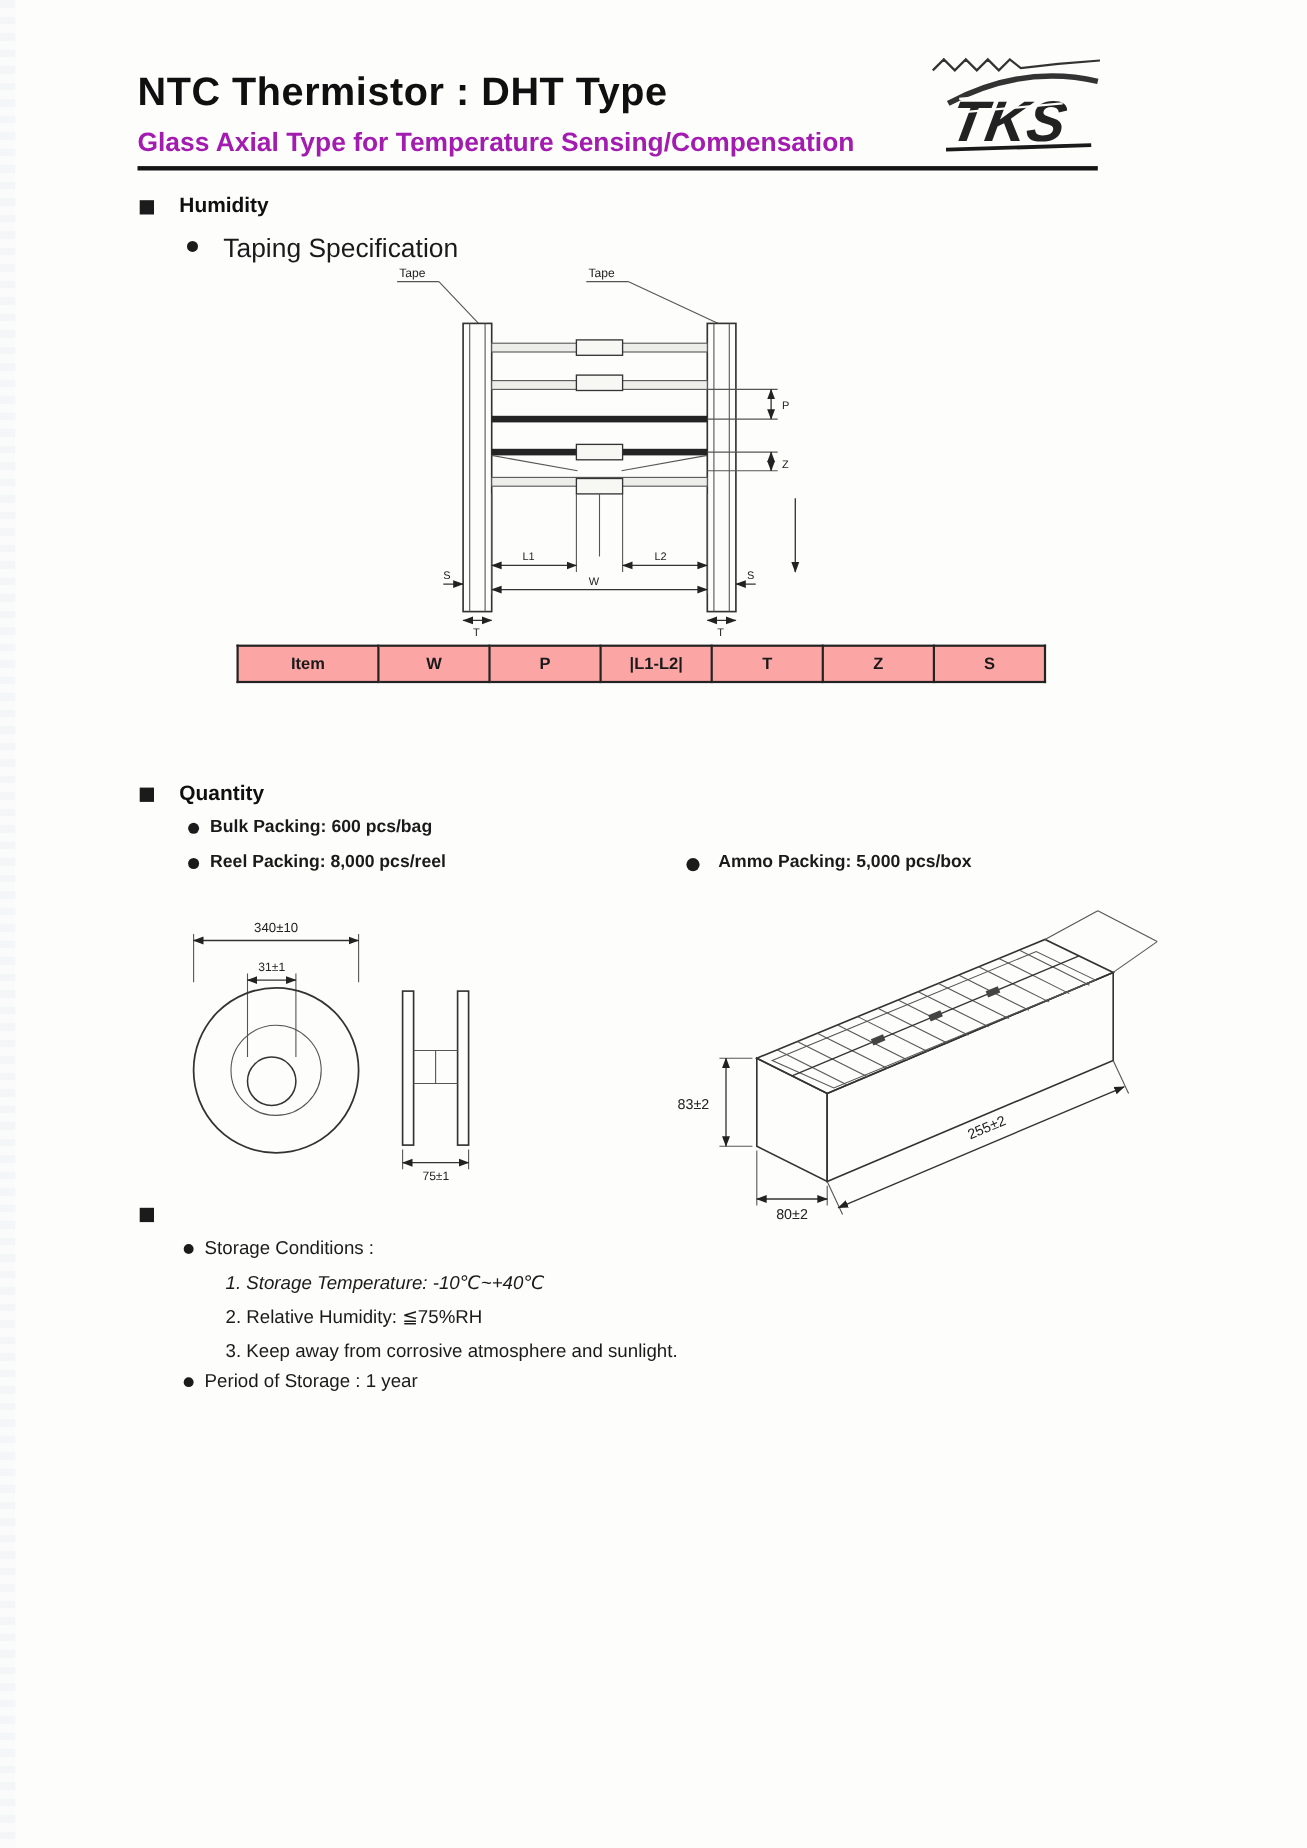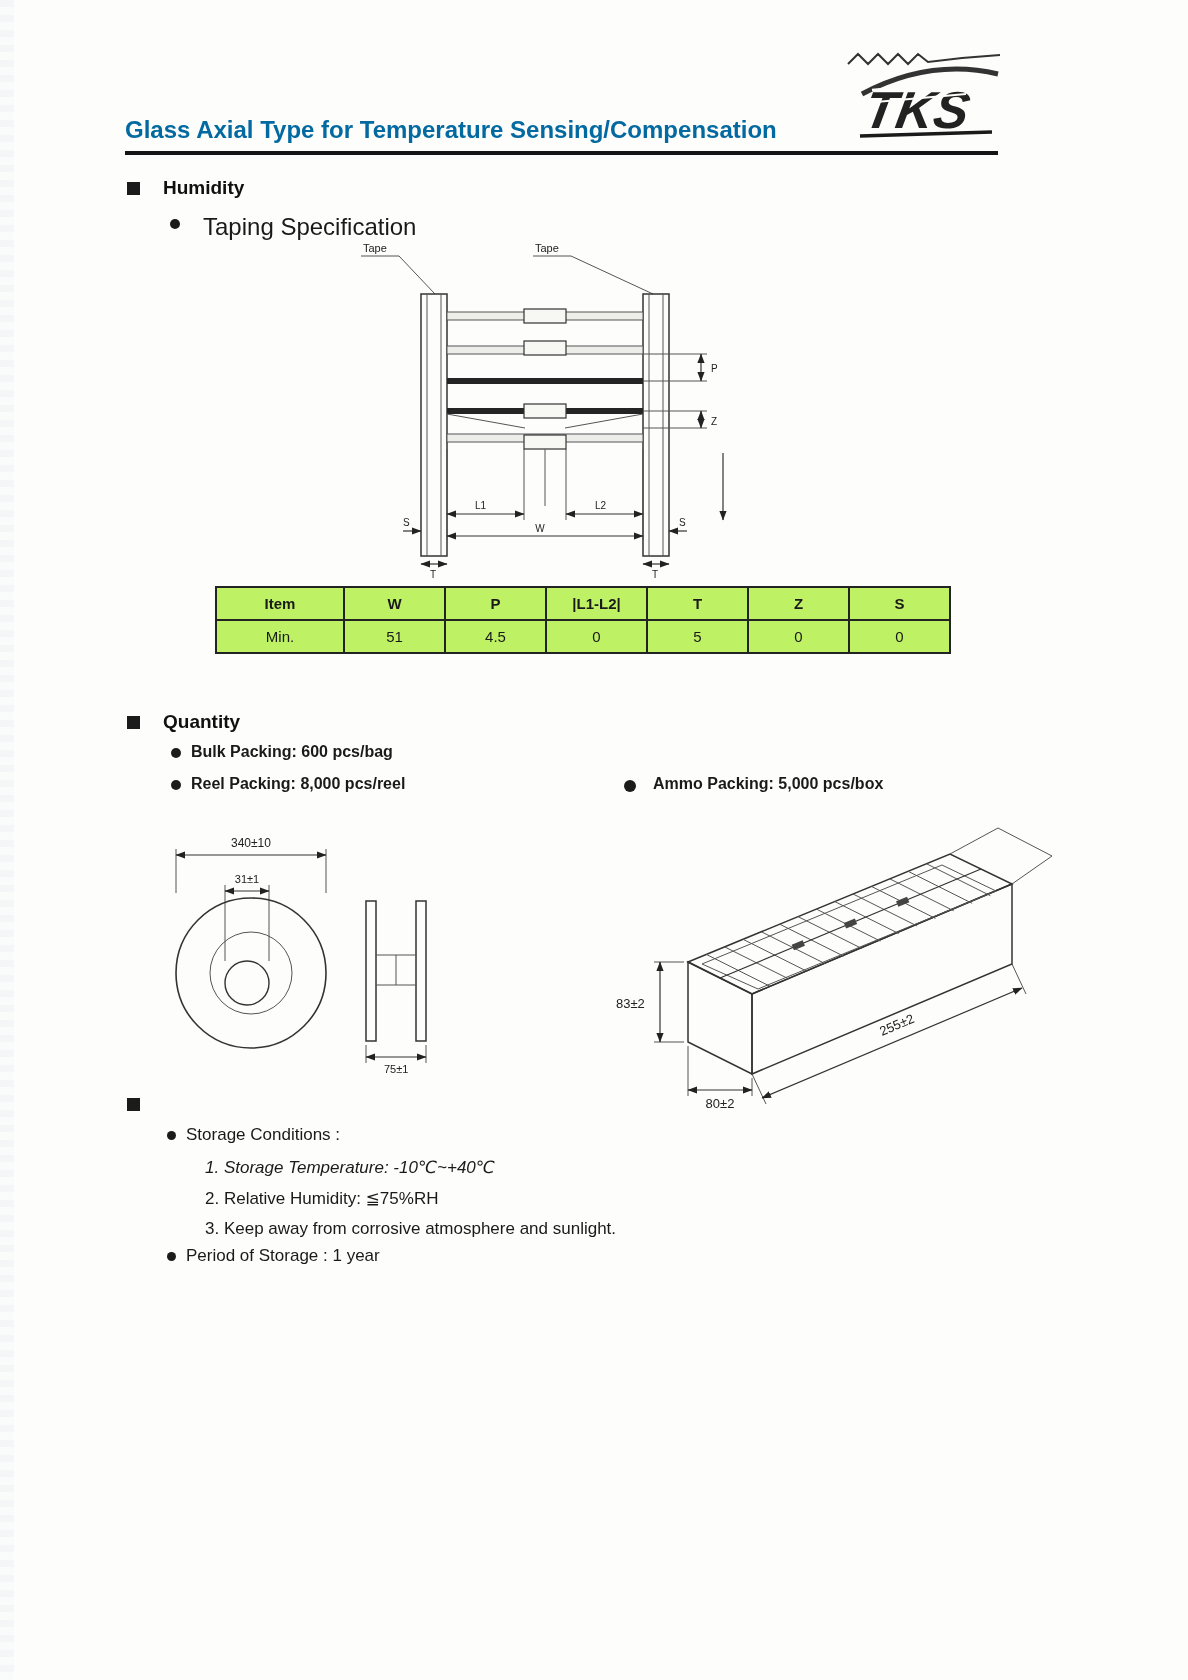--- a/index.html
+++ b/index.html
@@ -7,32 +7,32 @@
     position:relative;width:1188px;height:1680px;background:#fdfdfc;
     font-family:"Liberation Sans","DejaVu Sans",sans-serif;color:#1a1a1a;
     margin:0 auto;overflow:hidden;
   }
   .abs{position:absolute;}
   .scan-edge{
     left:0;top:0;width:14px;height:100%;opacity:.45;
     background:repeating-linear-gradient(180deg,#e9edf0 0 7px,#f7f8f9 7px 15px);
   }
   .h1{font-size:36px;font-weight:bold;letter-spacing:.5px;color:#101010;}
-  .h2{font-size:24px;font-weight:bold;color:#0369a1;}
+  .h2{font-size:24px;font-weight:bold;color:#a21caf;}
   .h3{font-size:19px;font-weight:bold;color:#101010;}
   .rule{background:#151515;height:4px;}
   .sq-bullet{width:13px;height:13px;background:#1b1b1b;}
   .dot-bullet{width:10px;height:10px;border-radius:50%;background:#1b1b1b;}
   .b-bold{font-size:16px;font-weight:bold;}
   .b-norm{font-size:17px;}
   .sub-h{font-size:24px;font-weight:normal;}
   table.spec{border-collapse:collapse;table-layout:fixed;}
   table.spec th,table.spec td{
     border:2px solid #232323;height:31px;text-align:center;
-    font-size:15px;padding:0;vertical-align:middle;background:#bef264;
+    font-size:15px;padding:0;vertical-align:middle;background:#fca5a5;
   }
   table.spec th{font-weight:bold;}
   .c-item{width:126px;} .c-val{width:99px;}
   svg text{font-family:"Liberation Sans","DejaVu Sans",sans-serif;fill:#222;}
   svg .ln{stroke:#333;fill:none;}
   svg .thin{stroke:#555;stroke-width:1;fill:none;}
   svg .dim{stroke:#333;stroke-width:1.2;fill:none;}
   svg .dark{fill:#242424;stroke:none;}
   svg .band{fill:#ededea;stroke:#555;stroke-width:1;}
   svg .comp{fill:#f7f7f4;stroke:#333;stroke-width:1.2;}
@@ -45,20 +45,21 @@
   <svg width="0" height="0" style="position:absolute" aria-hidden="true">
     <defs>
       <marker id="arr" viewBox="0 0 8 8" markerWidth="8" markerHeight="8" refX="7.5" refY="4" orient="auto-start-reverse">
         <path d="M0,1 L8,4 L0,7 Z" fill="#222"></path>
       </marker>
     </defs>
   </svg>
 
   <div class="abs scan-edge"></div>
 
+  <div class="abs h1" style="left:125px;top:62px;">NTC Thermistor : DHT Type</div>
   <div class="abs h2" style="left:125px;top:116px;">Glass Axial Type for Temperature Sensing/Compensation</div>
   <div class="abs rule" style="left:125px;top:151px;width:873px;"></div>
 
   <svg class="abs" style="left:842px;top:48px;" width="160" height="98" viewBox="0 0 160 98">
     <polyline class="ln" points="6,16 16,6 26,16 36,6 46,16 56,6 66,16 76,6 86,14 120,10 158,7" stroke-width="2"></polyline>
     <path d="M20,46 Q88,10 156,26" class="ln" stroke-width="5"></path>
     <text x="34" y="80" font-size="52" font-style="italic" font-weight="bold" transform="skewX(-10)">TKS</text>
     <line x1="30" y1="42" x2="120" y2="34" stroke="#fdfdfc" stroke-width="2.5"></line>
     <line x1="34" y1="54" x2="124" y2="46" stroke="#fdfdfc" stroke-width="2"></line>
     <line x1="18" y1="88" x2="150" y2="84" stroke="#1a1a1a" stroke-width="3.5"></line>
@@ -138,29 +139,20 @@
   <table class="spec abs" style="left:215px;top:586px;">
     <tbody>
         <tr>
       <th class="c-item">Item</th>
       <th class="c-val">W</th>
       <th class="c-val">P</th>
       <th class="c-val">|L1-L2|</th>
       <th class="c-val">T</th>
       <th class="c-val">Z</th>
       <th class="c-val">S</th>
-    </tr>
-    <tr>
-      <td>Min.</td>
-      <td>51</td>
-      <td>4.5</td>
-      <td>0</td>
-      <td>5</td>
-      <td>0</td>
-      <td>0</td>
     </tr>
   </tbody>
     </table>
 
   <div class="abs sq-bullet" style="left:127px;top:716px;"></div>
   <div class="abs h3" style="left:163px;top:711px;">Quantity</div>
 
   <div class="abs dot-bullet" style="left:171px;top:748px;"></div>
   <div class="abs b-bold" style="left:191px;top:743px;">Bulk Packing: 600 pcs/bag</div>
 

